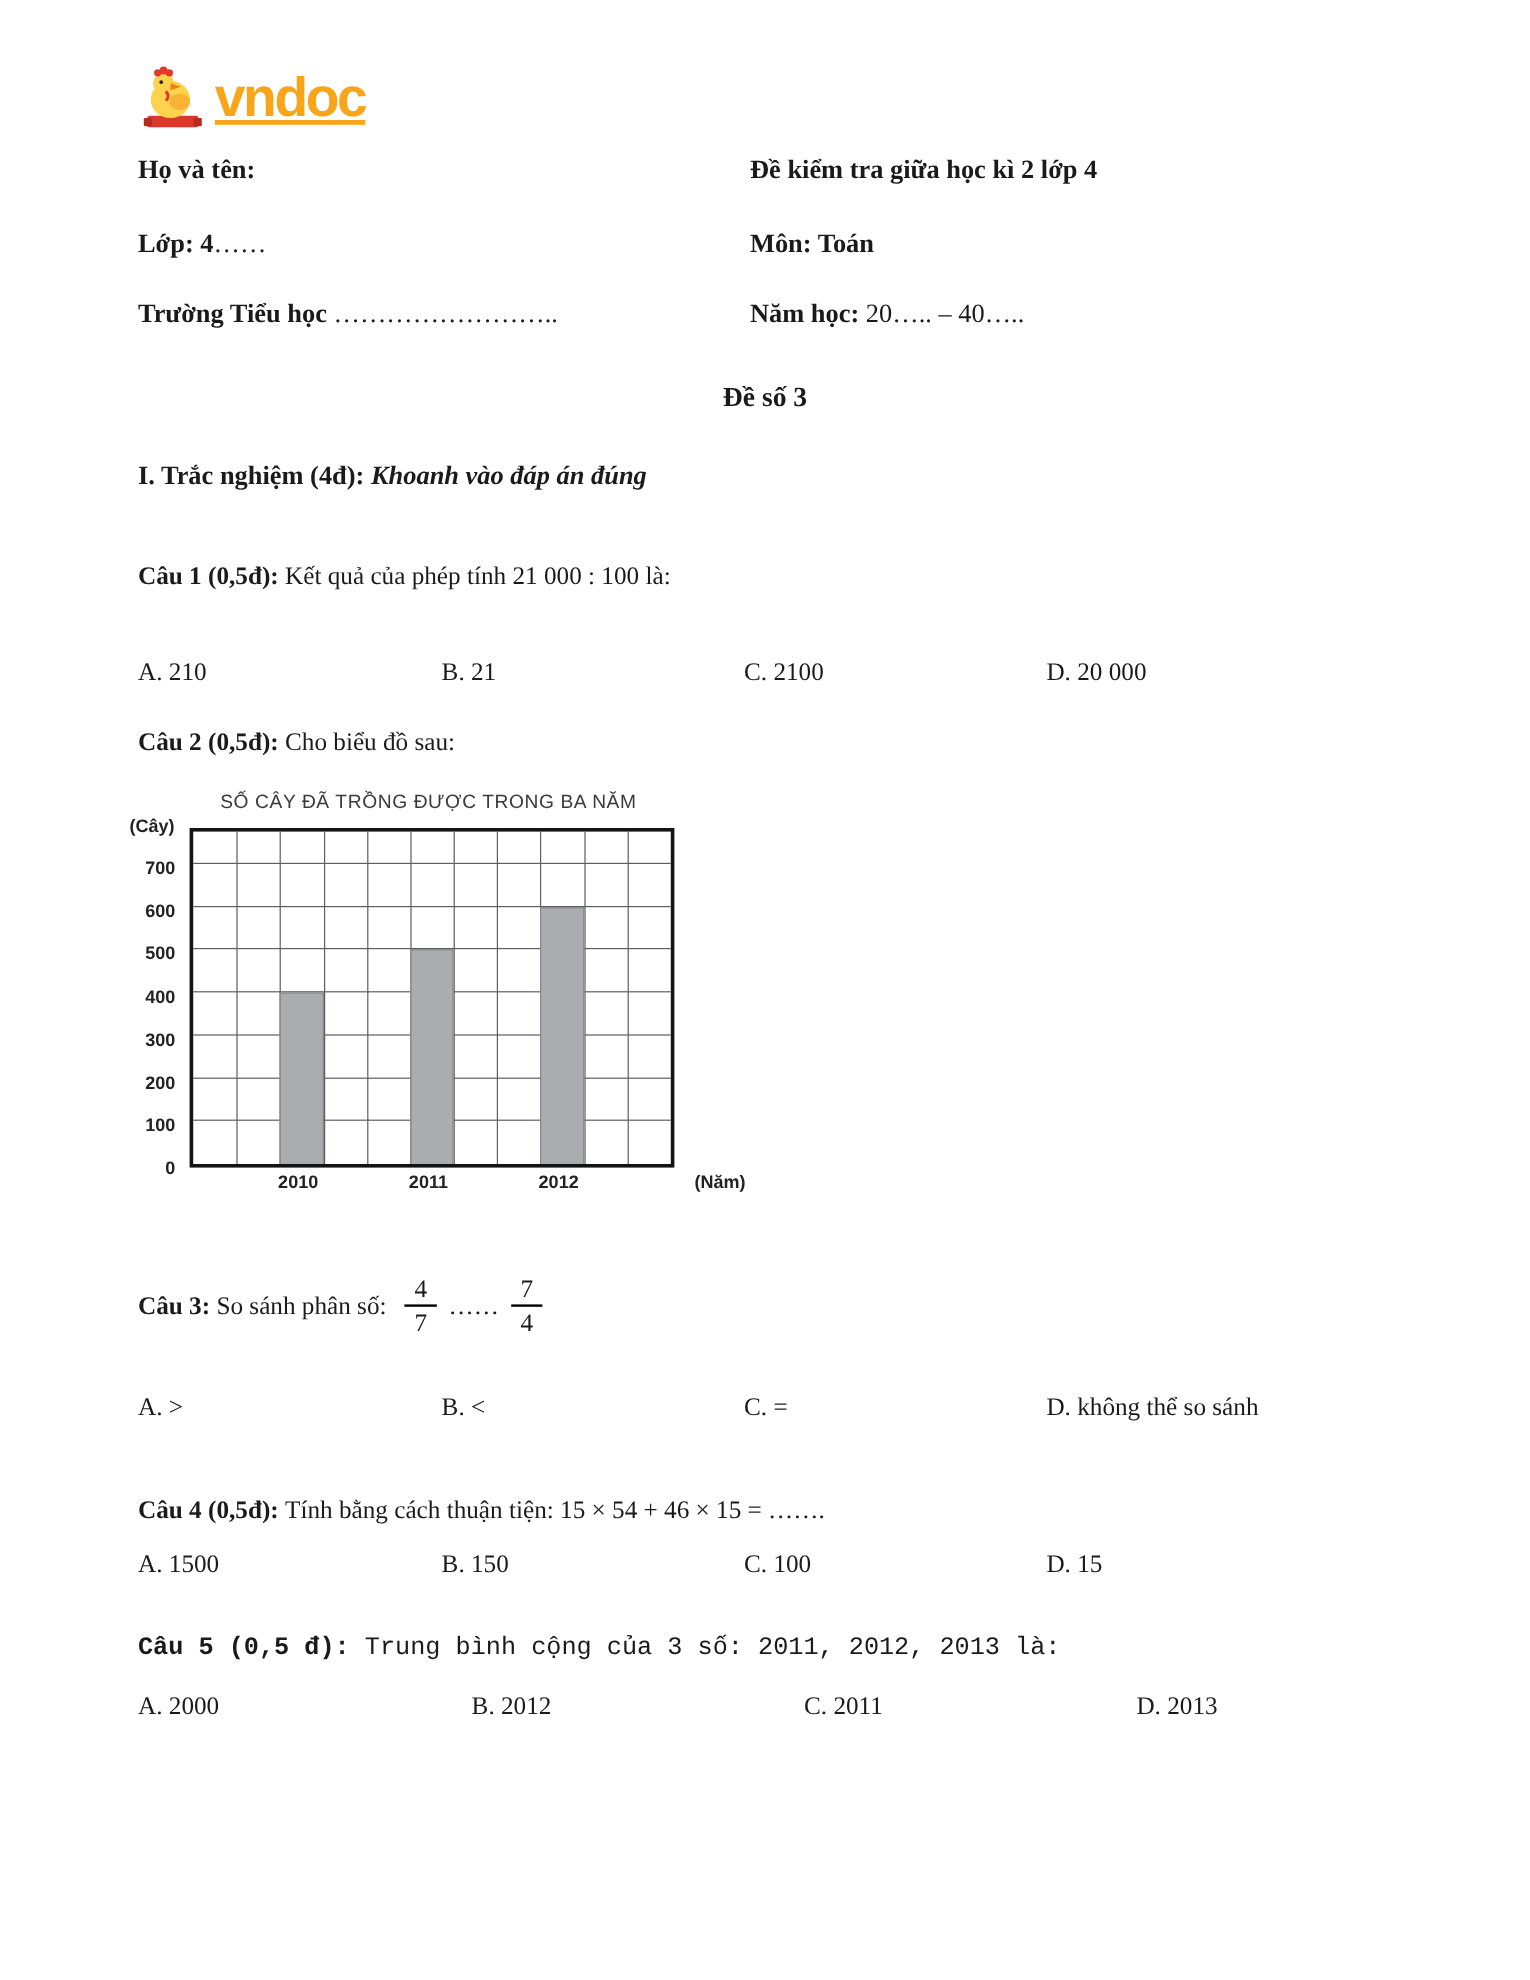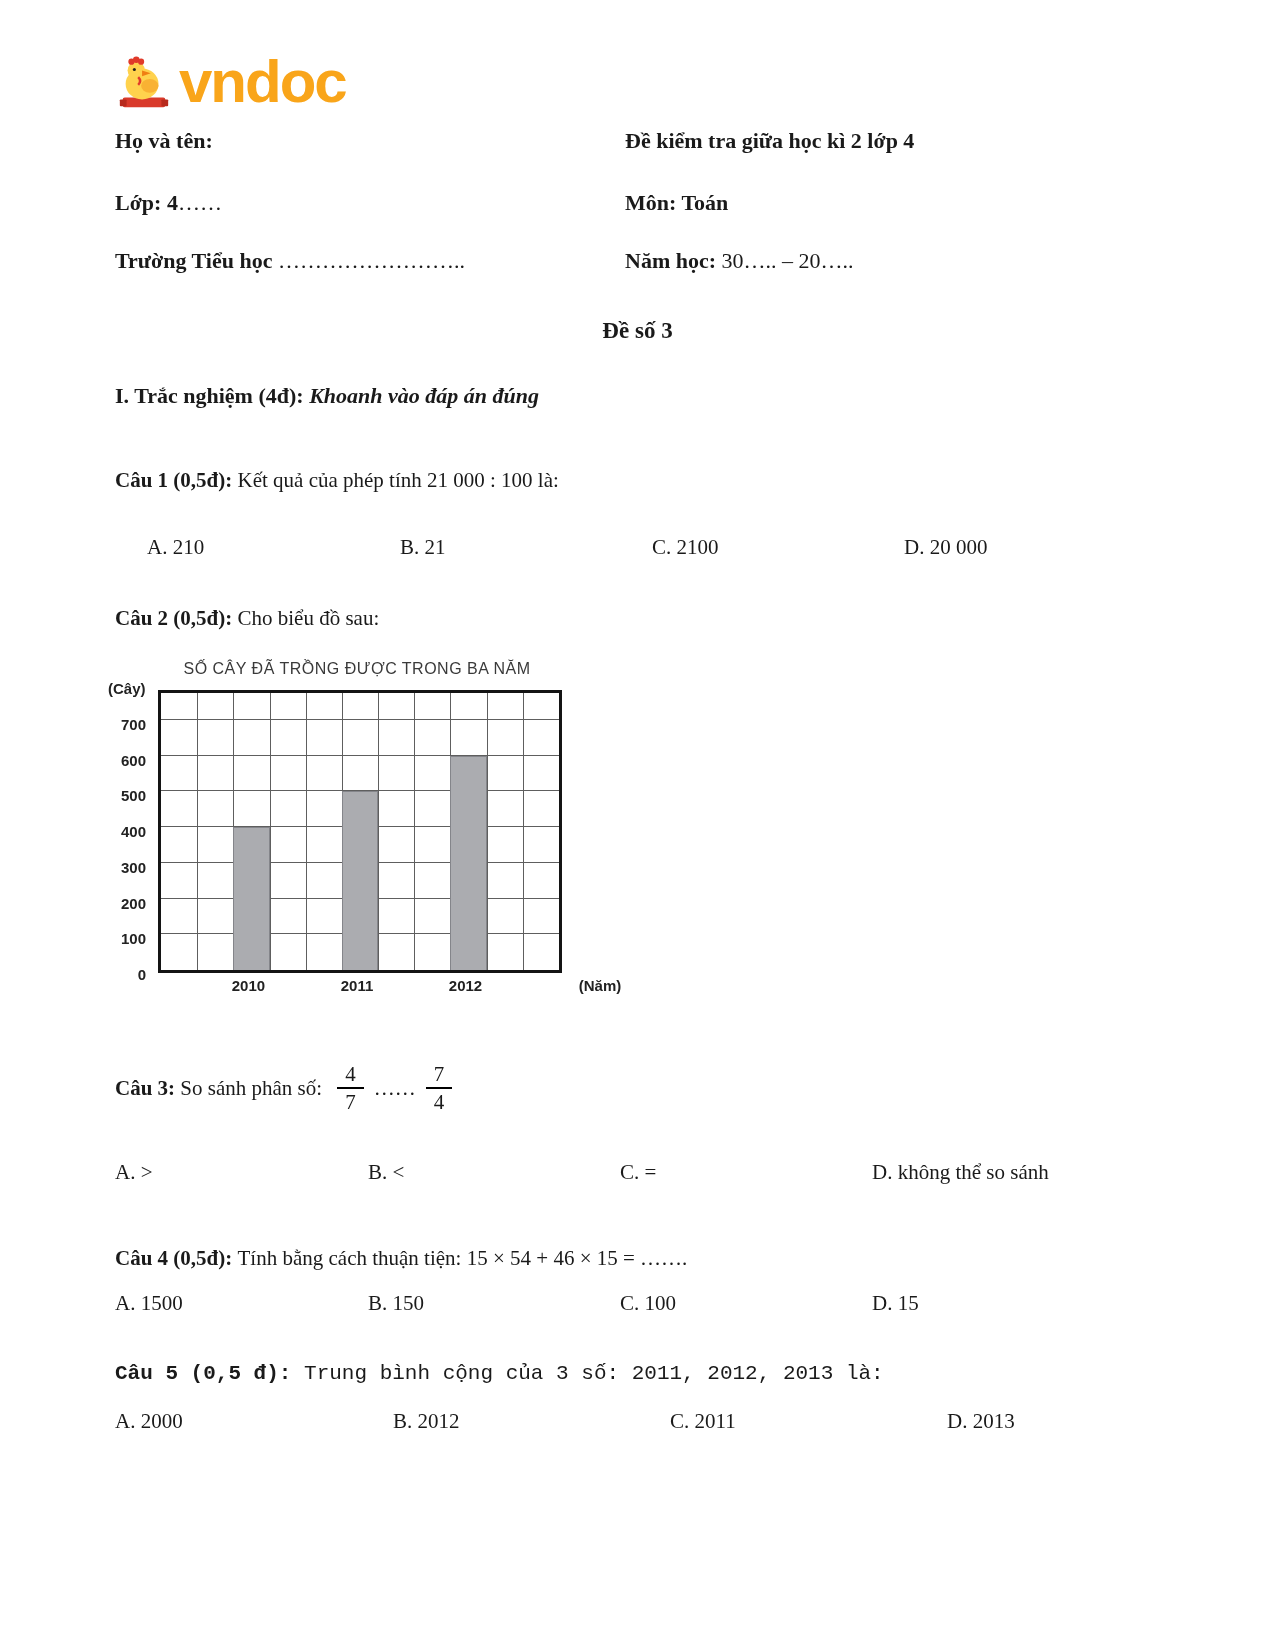--- a/index.html
+++ b/index.html
@@ -10,22 +10,22 @@
     background:#ffffff;
     font-family:"Liberation Serif", serif;
     color:#1a1a1a;
     overflow:hidden;
   }
   
   .brandbar{position:absolute;left:115px;right:115px;top:52px;display:flex;justify-content:space-between;align-items:flex-start;}
   .logo{display:flex;align-items:center;gap:6px;}
   .logo-word{
     font-family:"Liberation Sans", sans-serif;
-    font-weight:900;font-size:60px;line-height:1;
-    color:#f9a51a;letter-spacing:-2px;
+    font-weight:900;font-size:46px;line-height:1;
+    color:#f9a51a;letter-spacing:-2px;text-decoration:underline;
   }
   .tagline{
     font-family:"Liberation Sans", sans-serif;
     font-size:16px;color:#202020;padding-top:10px;
   }
   
   .inforow{position:absolute;font-size:22px;}
   .b{font-weight:700;}
   .il{left:115px;} .ir{left:625px;}
   .r1{top:128px;} .r2{top:190px;} .r3{top:248px;}
@@ -33,21 +33,21 @@
   .de-so{position:absolute;left:0;right:0;top:318px;text-align:center;font-size:23px;font-weight:700;}
   .section{position:absolute;left:115px;top:383px;font-size:22px;font-weight:700;}
   .section .instr{font-style:italic;}
   
   .q{position:absolute;left:115px;right:90px;font-size:21px;margin-top:13px;}
   .q1{top:455px;} .q2{top:593px;} .q3{top:1052px;} .q4{top:1233px;} .q5{top:1349px;font-family:Liberation Mono, monospace;}
   .opts{
     position:absolute;left:115px;right:90px;font-size:21px;
     display:grid;grid-template-columns:253px 252px 252px 1fr;
   }
-  .o1{top:535px;margin-left:32px;} .o3{top:1160px;} .o4{top:1291px;} .o5{top:1409px;gap:25px;}
+  .o1{top:548px;} .o3{top:1160px;} .o4{top:1291px;} .o5{top:1409px;gap:25px;}
   
   .frac{display:inline-block;text-align:center;vertical-align:middle;margin:0 10px;line-height:1.05;position:relative;top:-2px;}
   .frac .num{display:block;border-bottom:2px solid #000;padding:0 8px 2px;}
   .frac .den{display:block;padding-top:2px;}
   
   .chart{position:absolute;left:108px;top:660px;width:470px;font-family:"Liberation Sans", sans-serif;}
   .chart-title{margin-left:50px;width:398px;text-align:center;font-size:16px;color:#3a3a3a;letter-spacing:.5px;}
   .chart-plot{
     position:relative;margin-left:50px;margin-top:12px;
     width:398px;height:277px;background:#fff;
@@ -96,21 +96,21 @@
     </div>
   </div>
 
   <div class="inforow il r1 b">Họ và tên:</div>
   <div class="inforow ir r1 b">Đề kiểm tra giữa học kì 2 lớp 4</div>
 
   <div class="inforow il r2"><span class="b">Lớp: 4</span><span>……</span></div>
   <div class="inforow ir r2 b">Môn: Toán</div>
 
   <div class="inforow il r3"><span class="b">Trường Tiểu học</span><span> ……………………..</span></div>
-  <div class="inforow ir r3"><span class="b">Năm học:</span><span> 30….. – 20…..</span></div>
+  <div class="inforow ir r3"><span class="b">Năm học:</span><span> 20….. – 40…..</span></div>
 
   <div class="de-so">Đề số 3</div>
 
   <div class="section"><span>I. Trắc nghiệm (4đ): </span><span class="instr">Khoanh vào đáp án đúng</span></div>
 
   <div class="q q1"><span class="b">Câu 1 (0,5đ): </span><span>Kết quả của phép tính 21 000 : 100 là:</span></div>
   <div class="opts o1">
     <span>A. 210</span>
     <span>B. 21</span>
     <span>C. 2100</span>

